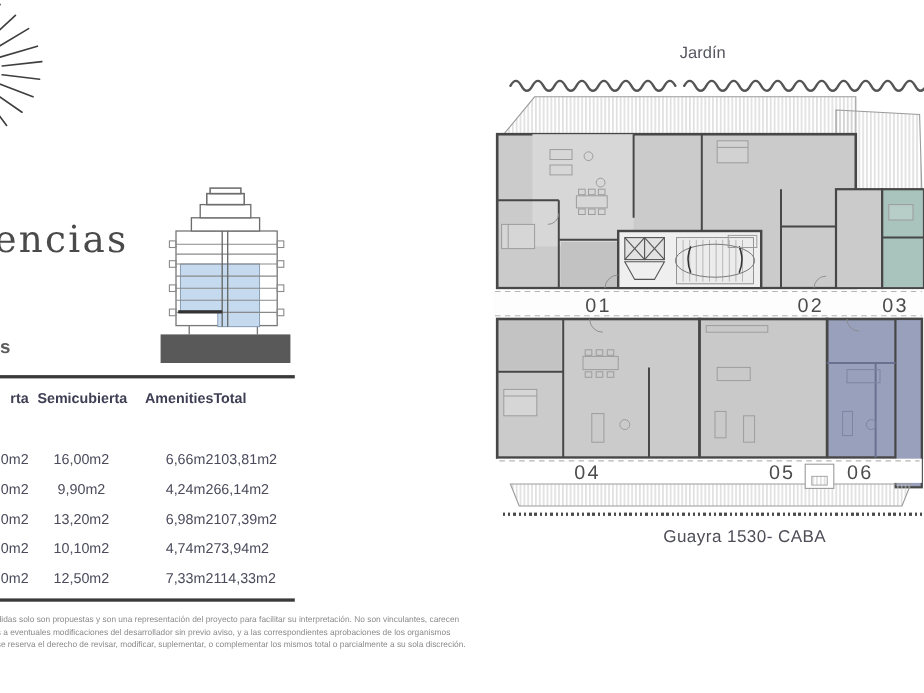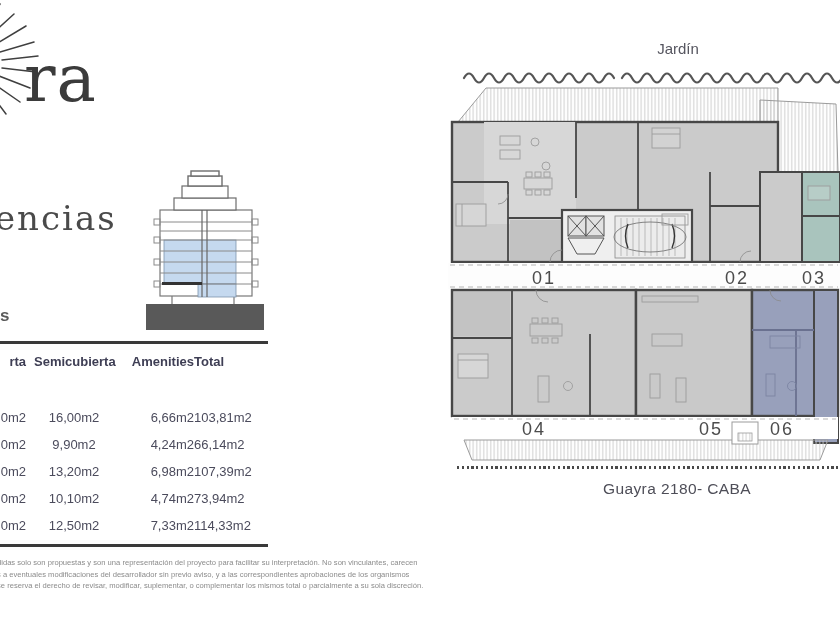--- a/index.html
+++ b/index.html
@@ -19,21 +19,21 @@
   .tc{position:absolute;font-size:13px;color:#4b4b5c;white-space:nowrap;}
   .tc.h{font-weight:bold;font-size:13px;color:#3e3e54;}
   .c1{left:-34px;width:60px;text-align:right;}
   .c2{left:34px;width:80px;text-align:center;}
   .c3{left:116px;width:78px;text-align:right;}
   .c4{left:194px;width:74px;text-align:left;}
   
   .disc{left:-3px;top:557px;width:360px;font-size:7.6px;line-height:11.6px;
         color:#8b8b8b;white-space:nowrap;}
   
-  .jardin{left:618px;top:40px;width:120px;text-align:center;font-size:15px;color:#55555f;}
+  .jardin{left:618px;top:40px;width:120px;text-align:left;font-size:15px;color:#55555f;}
   .addr{left:557px;top:480px;width:240px;text-align:center;font-size:15.5px;
         color:#4e4e58;letter-spacing:0.4px;}
   .dotline{left:457px;top:466px;width:382px;height:2.6px;
      background:repeating-linear-gradient(90deg,#4a4a4a 0 2.2px,transparent 2.2px 4.8px);}
 </style>
 </head>
 <body>
 
 <div id="page">
 
@@ -46,21 +46,20 @@
       <line x1="42" y1="60" x2="76" y2="50"></line>
       <line x1="44" y1="68" x2="80" y2="64"></line>
       <line x1="44" y1="76" x2="78" y2="80"></line>
       <line x1="41" y1="84" x2="72" y2="96"></line>
       <line x1="36" y1="92" x2="62" y2="110"></line>
       <line x1="30" y1="98" x2="48" y2="122"></line>
       <line x1="22" y1="103" x2="32" y2="130"></line>
     </g>
   </svg>
 
-  <div class="abs brand-ra">ra</div>
 
   <div class="abs tagline">encias</div>
 
   <svg class="abs" style="left:138px;top:166px" width="136" height="168" viewBox="0 0 136 168">
 
     <rect x="8" y="138" width="118" height="26" fill="#595959"></rect>
 
     <line x1="34" y1="118" x2="34" y2="138" stroke="#777" stroke-width="1.2"></line>
     <line x1="96" y1="130" x2="96" y2="138" stroke="#777" stroke-width="1.2"></line>
 
@@ -290,15 +289,15 @@
       <text x="104" y="198">01</text>
       <text x="297" y="198">02</text>
       <text x="374" y="198">03</text>
       <text x="94" y="349">04</text>
       <text x="271" y="349">05</text>
       <text x="342" y="349">06</text>
     </g>
   </svg>
 
   <div class="abs dotline"></div>
-  <div class="abs addr">Guayra 2180- CABA</div>
+  <div class="abs addr">Guayra 1530- CABA</div>
 
 </div>
 
 </body></html>

